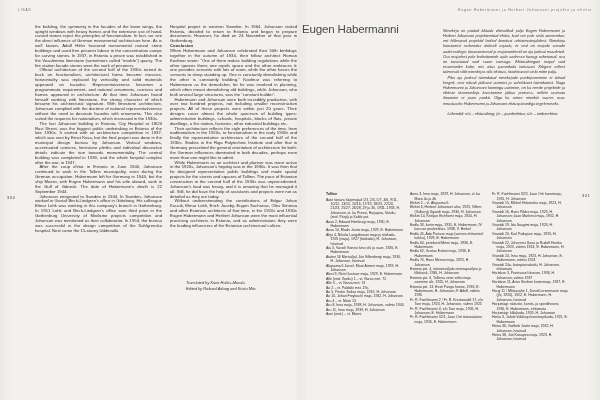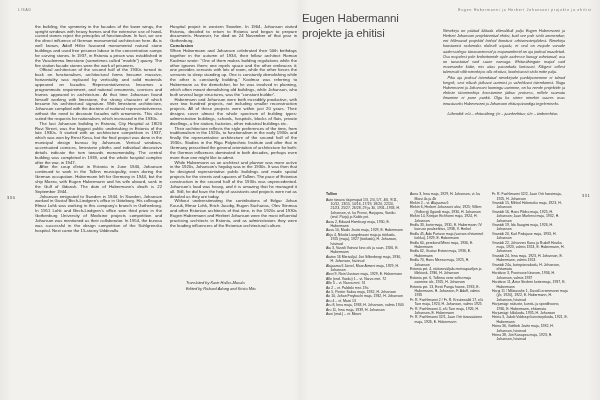--- a/index.html
+++ b/index.html
@@ -39,21 +39,21 @@
   }
   .body-col p{margin:0;}
   .paras p:not(:first-child){text-indent:9px;}
   .subheading{font-weight:bold;margin-top:9px;}
   .after-head p:first-child{text-indent:0;}
   .after-head p:not(:first-child){text-indent:9px;}
 
   .credits{font-size:7.8px;line-height:11px;font-style:italic;color:var(--ink);}
 
   .big-title{
-    position:absolute;left:302px;top:10px;width:140px;
+    position:absolute;left:302px;top:21px;width:140px;
     font-size:11.6px;line-height:15px;letter-spacing:-0.2px;
     color:var(--title);font-weight:400;
   }
 
   .intro{
     font-size:7.6px;line-height:10.4px;font-style:italic;text-align:justify;
   }
   .intro p:not(:first-child){text-indent:9px;}
   .intro .abbrev{margin-top:10px;text-indent:0;text-align:left;}
 
@@ -113,21 +113,20 @@
   </section>
 
   <section>
 
     <div class="ts" style="left:380px;top:8px;width:212px;">
       <div class="in header-small" style="width:424px;text-align:right;">Eugen Habermanni ja Herbert Johansoni projekte ja ehitisi</div>
     </div>
 
     <h1 class="big-title">
       <span style="display:block;">Eugen Habermanni</span>
-      <span style="display:block;">projekte ja ehitisi</span>
     </h1>
 
     <div class="ts" style="left:443px;top:28px;width:122px;">
       <div class="in intro" style="width:244px;">
         <div>
             <p>Nimekirja on püütud lülitada võimalikult palju Eugen Habermanni ja Herbert Johansoni projekteeritud ehitisi, kuid see pole siiski ammendav; ent hõlmavad projektid leidsid kinnitust arhiivimaterjalidest. Nimekirja koostamist raskendas oluliselt asjaolu, et seal on majade vanade aadressidega: tänavanimesid ja majanumbreid on aja jooksul muudetud. Osa majadest pole krohvitornide ajale aadresse kunagi vahetanud, osa on tuvastatud vaid suure vaevaga. Ehitusühingute majad said eraomanike kätte, mis aitas parandada loetavust. Kõigest sellest tulenevalt võib nimekirjas olla eksitusi, loodetavasti siiski mitte palju.</p>
             <p>Pika aja jooksul täiendatud nimekirjade punktipanemine ei tulnud kergelt, sest nõuab jätkuvat uurimist ja vahelduvat täiendamist. Nagu Habermanni ja Johansoni loomingu uurimine, on ka nende projektide ja ehitiste täisnimekirja koostamine jätkuv protsess, millele raamatu ilmumine ei pane punkti. Olgu ka siinne nimekiri suures osas innustuseks Habermanni ja Johansoni ehituspärandiga tegelemiseks.</p>
           </div>
         <p class="abbrev">Lühendid: e/ü – ehitusühing; j/e – juurdeehitus; ü/e – ümberehitus</p>
       </div>

